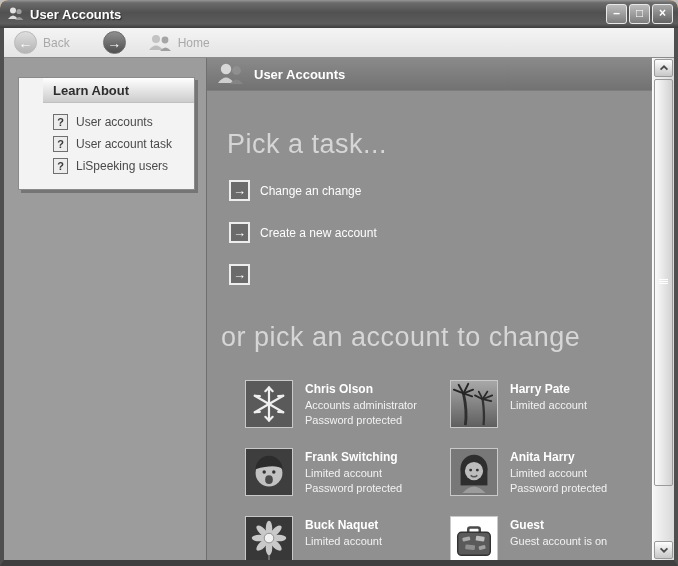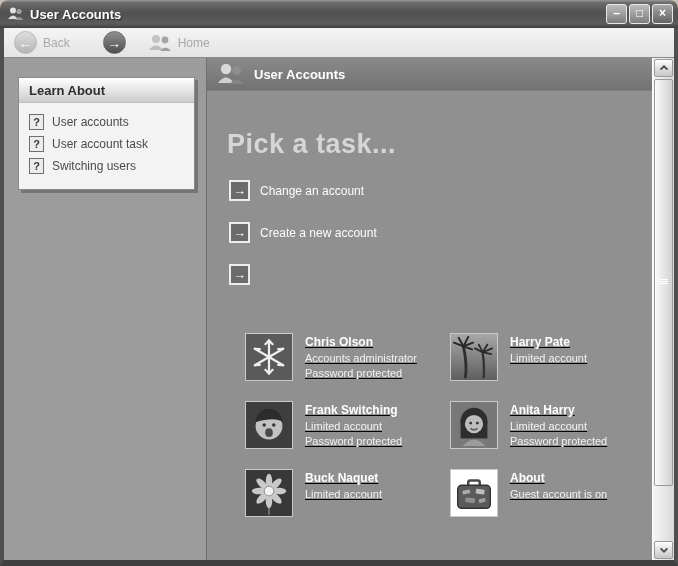--- a/index.html
+++ b/index.html
@@ -35,43 +35,43 @@
   .nav-circle.enabled  { background:linear-gradient(#8f8f8f,#4f4f4f); border:1px solid #6a6a6a; }
   .nav-label { color:#a9a9a9; font-size:12px; margin-right:27px; }
   .home-group { display:flex; align-items:center; gap:6px; margin-left:16px; }
 
   
   .main { flex:1; min-height:0; display:flex; }
 
   
   .sidebar { width:203px; flex:none; background:#9c9c9c; border-right:1px solid #6f6f6f; }
   .learn-box { margin:19px 11px 0 14px; background:#f3f3f3; border:1px solid #8a8a8a;
-    box-shadow:3px 3px 0 rgba(45,45,45,0.35); }
+    box-shadow:3px 3px 0 rgba(45,45,45,0.35);padding-left:24px; }
   .learn-head { padding:5px 10px 4px; font-size:13px; font-weight:bold; color:#2e2e2e;
     background:linear-gradient(#ffffff,#cccccc); border-bottom:1px solid #c0c0c0; }
   .learn-items { padding:8px 8px 12px 8px; }
   .learn-item { display:flex; align-items:center; gap:8px; padding:3px 2px; cursor:pointer; }
   .help-icon { width:15px; height:16px; flex:none; background:#ececec; border:1px solid #6f6f6f;
     color:#3a3a3a; font-size:11px; font-weight:bold; text-align:center; line-height:14px; }
   .learn-item span.lbl { font-size:12px; color:#4a4a4a; }
 
   
   .content { flex:1; min-width:0; display:flex; flex-direction:column; background:#909090; overflow:hidden; }
   .band { height:33px; flex:none; display:flex; align-items:center; gap:10px; padding:0 10px;
     background:linear-gradient(#8a8a8a,#727272); border-bottom:1px solid #7e7e7e; }
   .band-title { color:#fff; font-weight:bold; font-size:13px; }
-  .big-head { font-size:27px; font-weight:bold; color:#d6d6d6; letter-spacing:0.5px; }
+  .big-head { font-size:27px; font-weight:normal; color:#d6d6d6; letter-spacing:0.5px; }
   .pick-task { margin:38px 0 0 20px; }
   .tasks { margin:20px 0 0 22px; }
   .task { display:flex; align-items:center; gap:10px; margin-bottom:21px; cursor:pointer; width:max-content; }
   .task-icon { width:21px; height:21px; flex:none; background:#6b6b6b; border:2px solid #ededed;
     color:#fff; font-size:13px; font-weight:bold; text-align:center; line-height:17px; }
   .task-label { color:#fdfdfd; font-size:12px; }
   .pick-account { margin:16px 0 0 14px; }
-  .accounts { margin:27px 0 0 38px; display:grid; grid-template-columns:205px 205px; row-gap:20px;text-decoration:underline; }
+  .accounts { margin:27px 0 0 38px; display:grid; grid-template-columns:205px 205px; row-gap:20px; }
   .acct { display:flex; gap:12px; cursor:pointer; }
   .acct-icon { width:48px; height:48px; flex:none; border:1px solid #c9c9c9; overflow:hidden;
     display:flex; align-items:center; justify-content:center; }
   .acct-text { padding-top:2px; }
   .acct-name { color:#fff; font-weight:bold; font-size:12px; margin-bottom:2px; }
   .acct-line { color:#f2f2f2; font-size:11px; line-height:15px; }
   .acct-line:empty { display:none; }
 
   
   .scrollbar { width:22px; flex:none; display:flex; flex-direction:column;
@@ -135,21 +135,21 @@
             <div class="learn-item">
               <span class="help-icon">?</span>
               <span class="lbl">User accounts</span>
             </div>
             <div class="learn-item">
               <span class="help-icon">?</span>
               <span class="lbl">User account task</span>
             </div>
             <div class="learn-item">
               <span class="help-icon">?</span>
-              <span class="lbl">Switching users</span>
+              <span class="lbl">LiSpeeking users</span>
             </div>
           </div>
         </div>
       </div>
 
       <div class="content">
         <div class="band">
           <svg width="27" height="24" viewBox="0 0 27 24">
             <circle cx="9" cy="7" r="5.2" fill="#d8d8d8"></circle>
             <path d="M1 21 q8 -11 16 0 z" fill="#cfcfcf"></path>
@@ -157,31 +157,32 @@
             <path d="M13 22 q6.5 -9 13 0 z" fill="#858585"></path>
           </svg>
           <span class="band-title">User Accounts</span>
         </div>
 
         <div class="big-head pick-task">Pick a task...</div>
 
         <div class="tasks">
           <div class="task">
             <span class="task-icon">→</span>
-            <span class="task-label">Change an account</span>
+            <span class="task-label">Change an change</span>
           </div>
           <div class="task">
             <span class="task-icon">→</span>
             <span class="task-label">Create a new account</span>
           </div>
           <div class="task">
             <span class="task-icon">→</span>
           </div>
         </div>
 
+        <div class="big-head pick-account">or pick an account to change</div>
 
         <div class="accounts">
 
           <div class="acct">
             <div class="acct-icon" style="background:#5a5a5a">
               <svg width="44" height="44" viewBox="0 0 48 48">
                 <g stroke="#efefef" stroke-width="2.4" stroke-linecap="round">
                   <line x1="24" y1="6" x2="24" y2="42"></line>
                   <line x1="8.5" y1="15" x2="39.5" y2="33"></line>
                   <line x1="8.5" y1="33" x2="39.5" y2="15"></line>
@@ -308,21 +309,21 @@
                 <rect width="48" height="48" fill="#ffffff"></rect>
                 <path d="M18 17 v-4 a2 2 0 0 1 2 -2 h8 a2 2 0 0 1 2 2 v4" stroke="#4a4a4a" stroke-width="2.6" fill="none"></path>
                 <rect x="7" y="16" width="34" height="24" rx="4" fill="#5a5a5a" stroke="#333" stroke-width="1.5"></rect>
                 <rect x="12" y="21" width="8" height="4" rx="1" fill="#a9a9a9" transform="rotate(-12 16 23)"></rect>
                 <rect x="26" y="20" width="9" height="5" rx="1" fill="#bdbdbd" transform="rotate(9 30 22)"></rect>
                 <rect x="15" y="29" width="10" height="5" rx="1" fill="#8e8e8e" transform="rotate(6 20 31)"></rect>
                 <rect x="29" y="30" width="7" height="4" rx="1" fill="#a0a0a0" transform="rotate(-14 32 32)"></rect>
               </svg>
             </div>
             <div class="acct-text">
-              <div class="acct-name">About</div>
+              <div class="acct-name">Guest</div>
               <div class="acct-line">Guest account is on</div>
 
             </div>
           </div>
 
         </div>
       </div>
 
       <div class="scrollbar">
         <div class="sb-btn">

